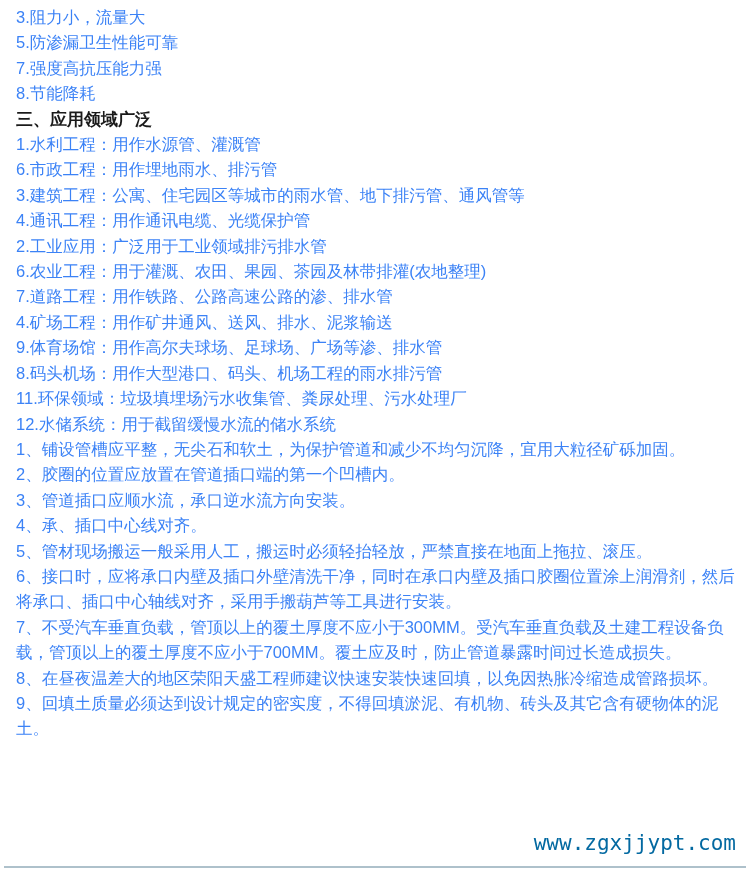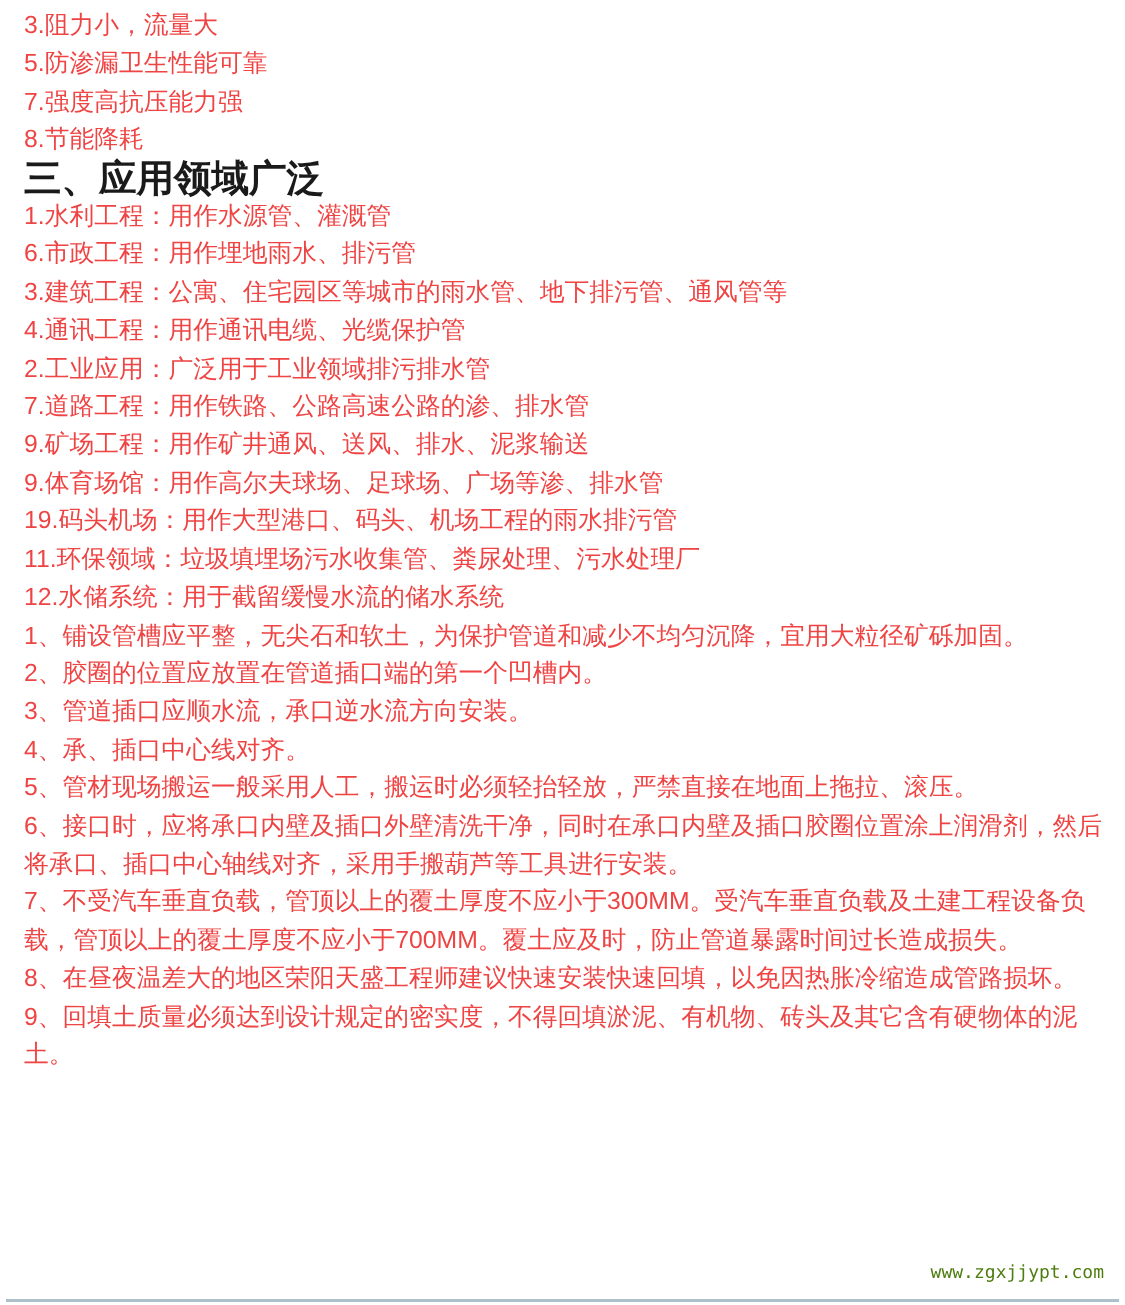--- a/index.html
+++ b/index.html
@@ -18,38 +18,38 @@
     position: absolute;
     top: 5px;
     left: 16px;
     right: 8px;
   }
   .line {
     margin: 0;
     padding: 0;
     font-size: 16.5px;
     line-height: 25.4px;
-    color: #ef4444;
+    color: #3b82f6;
     letter-spacing: 0;
   }
   .heading {
     margin: 0;
     padding: 0;
-    font-size: 25px;
+    font-size: 17px;
     line-height: 25.4px;
     font-weight: 700;
     color: #1a1a1a;
   }
   .watermark {
     position: absolute;
     right: 14px;
     bottom: 15px;
     font-family: "DejaVu Sans Mono", monospace;
-    font-size: 12px;
-    color: #4d7c0f;
+    font-size: 21px;
+    color: #0369a1;
   }
   .bottom-divider {
     position: absolute;
     left: 4px;
     right: 4px;
     bottom: 2px;
     height: 2px;
     background: #aec1cb;
   }
 </style>
@@ -63,24 +63,25 @@
   <p class="line">7.强度高抗压能力强</p>
   <p class="line">8.节能降耗</p>
 
   <h3 class="heading">三、应用领域广泛</h3>
 
   <p class="line">1.水利工程：用作水源管、灌溉管</p>
   <p class="line">6.市政工程：用作埋地雨水、排污管</p>
   <p class="line">3.建筑工程：公寓、住宅园区等城市的雨水管、地下排污管、通风管等</p>
   <p class="line">4.通讯工程：用作通讯电缆、光缆保护管</p>
   <p class="line">2.工业应用：广泛用于工业领域排污排水管</p>
+  <p class="line">6.农业工程：用于灌溉、农田、果园、茶园及林带排灌(农地整理)</p>
   <p class="line">7.道路工程：用作铁路、公路高速公路的渗、排水管</p>
-  <p class="line">9.矿场工程：用作矿井通风、送风、排水、泥浆输送</p>
+  <p class="line">4.矿场工程：用作矿井通风、送风、排水、泥浆输送</p>
   <p class="line">9.体育场馆：用作高尔夫球场、足球场、广场等渗、排水管</p>
-  <p class="line">19.码头机场：用作大型港口、码头、机场工程的雨水排污管</p>
+  <p class="line">8.码头机场：用作大型港口、码头、机场工程的雨水排污管</p>
   <p class="line">11.环保领域：垃圾填埋场污水收集管、粪尿处理、污水处理厂</p>
   <p class="line">12.水储系统：用于截留缓慢水流的储水系统</p>
 
 
   <p class="line">1、铺设管槽应平整，无尖石和软土，为保护管道和减少不均匀沉降，宜用大粒径矿砾加固。</p>
   <p class="line">2、胶圈的位置应放置在管道插口端的第一个凹槽内。</p>
   <p class="line">3、管道插口应顺水流，承口逆水流方向安装。</p>
   <p class="line">4、承、插口中心线对齐。</p>
   <p class="line">5、管材现场搬运一般采用人工，搬运时必须轻抬轻放，严禁直接在地面上拖拉、滚压。</p>
   <p class="line">6、接口时，应将承口内壁及插口外壁清洗干净，同时在承口内壁及插口胶圈位置涂上润滑剂，然后将承口、插口中心轴线对齐，采用手搬葫芦等工具进行安装。</p>

